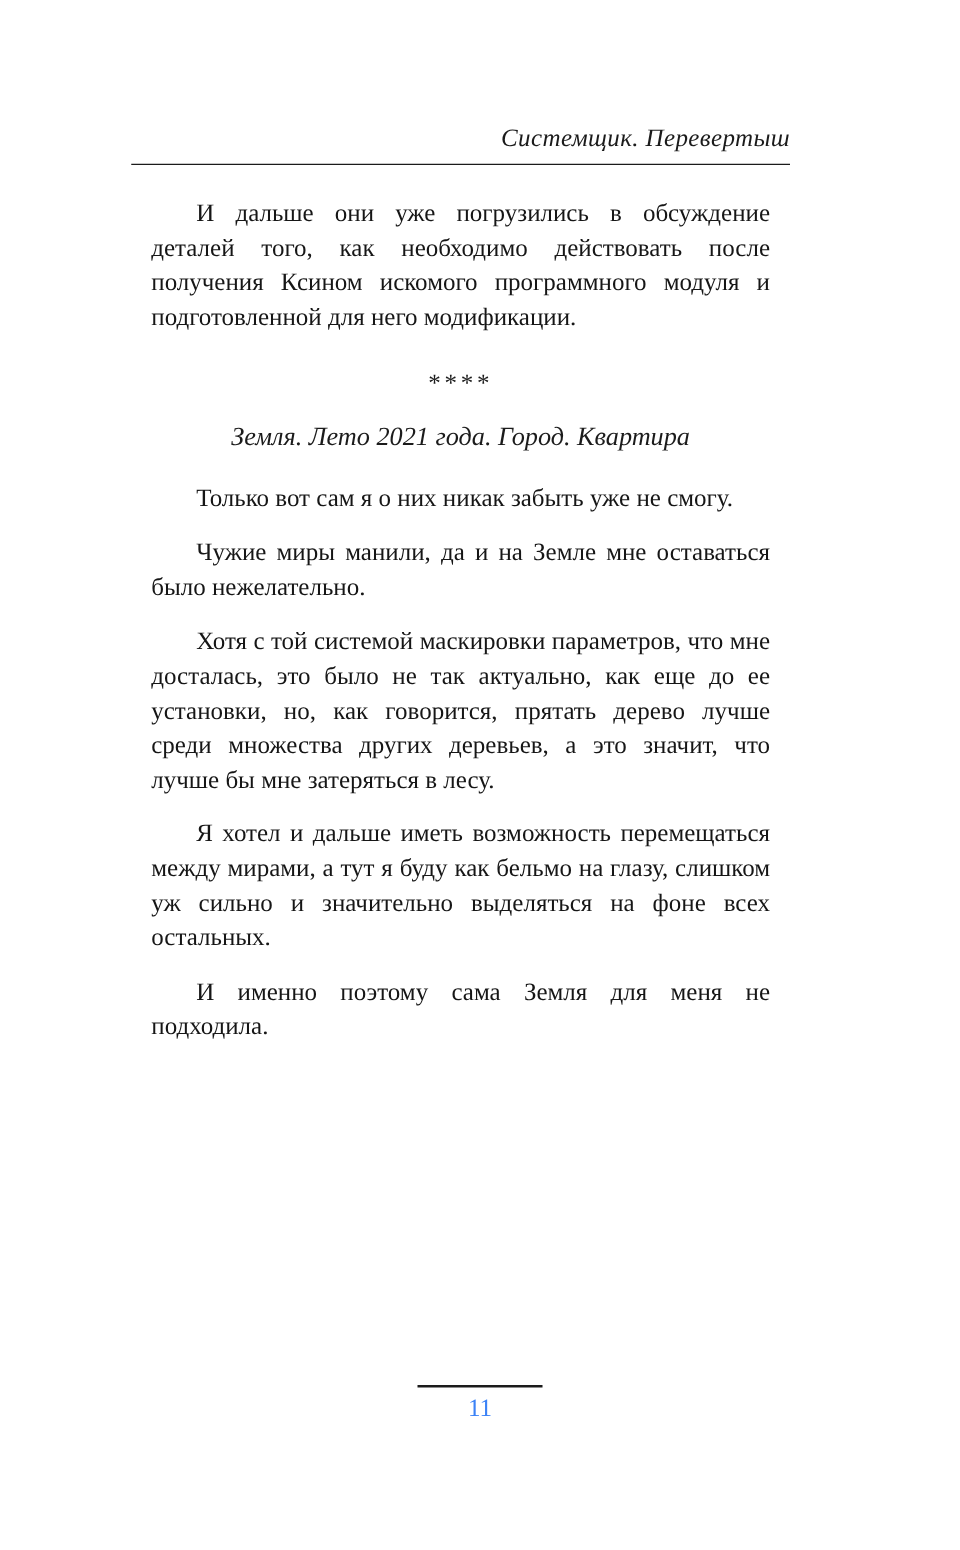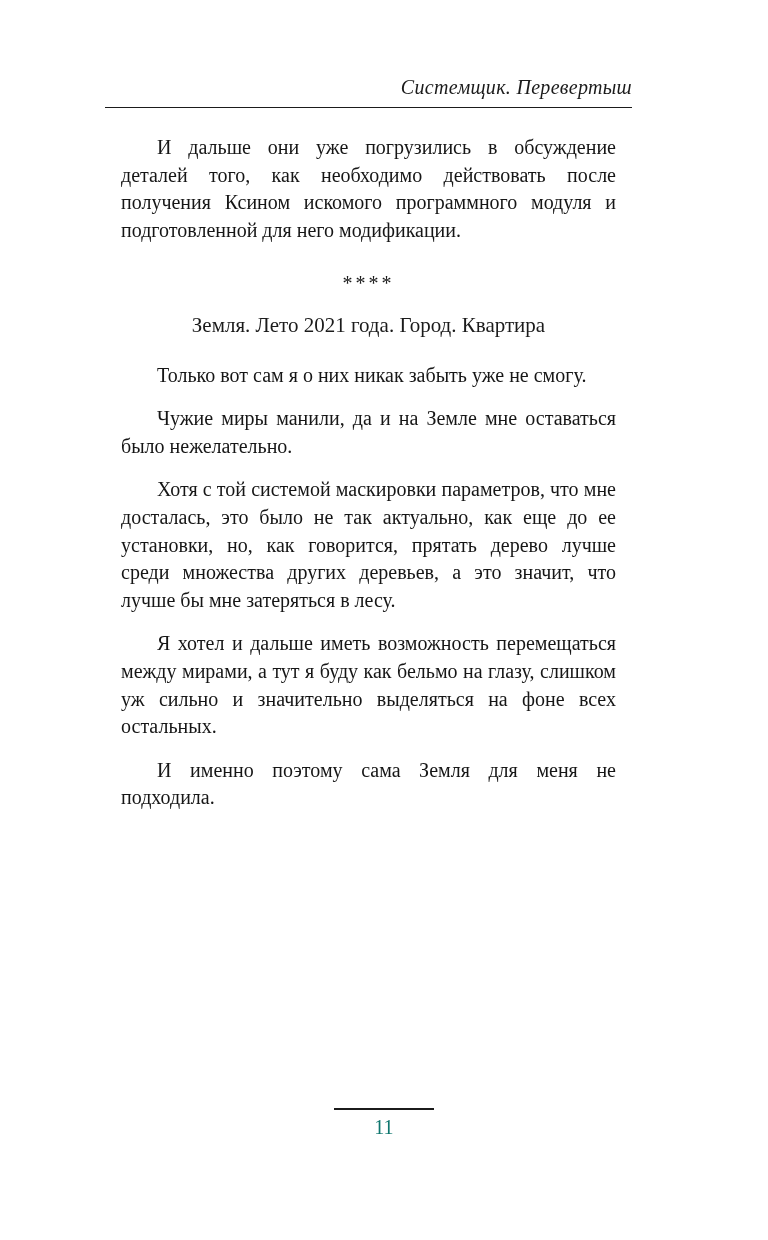--- a/index.html
+++ b/index.html
@@ -17,21 +17,21 @@
     box-sizing: border-box;
     overflow: hidden;
   }
   .column {
     position: absolute;
     left: 105px;
     width: 527px;
     top: 0;
   }
   .running-head {
-    margin-top: 76px;
+    margin-top: 100px;
     text-align: right;
     font-style: italic;
     font-size: 20px;
     letter-spacing: 0.3px;
     color: #1b1b1b;
   }
   .head-rule {
     margin-top: 8px;
     height: 0;
     border-bottom: 1.5px solid #1b1b1b;
@@ -52,39 +52,40 @@
     margin: 26px 0 14px 0;
     text-align: center;
     text-indent: 0;
     font-size: 20px;
     letter-spacing: 3px;
     color: #1b1b1b;
   }
   .chapter-heading {
     margin: 14px 0 22px 0;
     text-align: center;
+    font-style: italic;
     font-size: 21px;
     color: #1b1b1b;
   }
   .page-footer {
     position: absolute;
     left: 0;
     right: 0;
     top: 1108px;
     text-align: center;
   }
   .footer-rule {
     width: 100px;
     height: 0;
     border-bottom: 2px solid #1b1b1b;
     margin: 0 auto 6px auto;
   }
   .page-number {
     font-size: 20px;
-    color: #0f766e;
+    color: #3b82f6;
     font-family: "Liberation Serif", "DejaVu Serif", serif;
   }
 </style>
 </head>
 <body>
 
 <div class="book-page">
   <div class="column">
 
     <div class="running-head">Системщик. Перевертыш</div>

